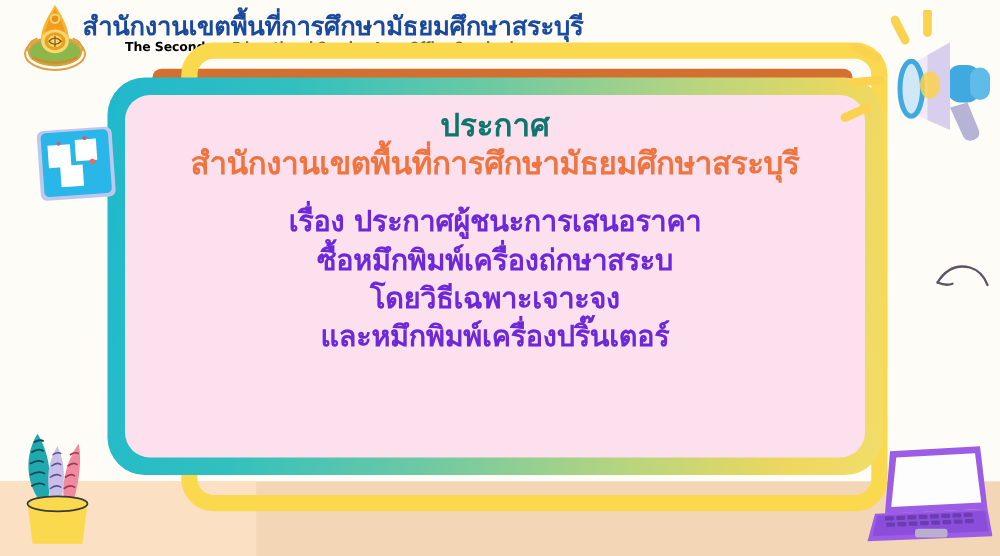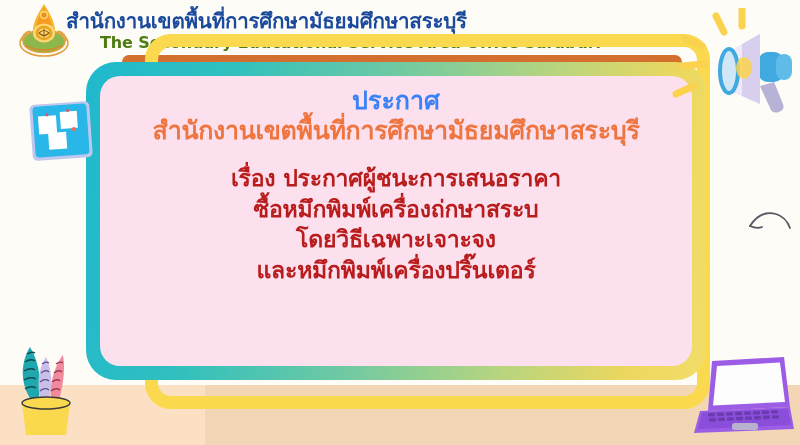--- a/index.html
+++ b/index.html
@@ -28,21 +28,21 @@
     position:absolute;left:18px;top:2px;width:52px;height:56px;
   }
   .org-th{
     position:absolute;left:66px;top:4px;
     font-size:20.5px;font-weight:bold;color:#1b4a9c;
     letter-spacing:-0.2px;white-space:nowrap;
     font-family:"DejaVu Sans","Liberation Sans",sans-serif;
   }
   .org-en{
     position:absolute;left:100px;top:33px;
-    font-size:16px;font-weight:bold;color:#4d7c0f;
+    font-size:10px;font-weight:bold;color:#000000;
     letter-spacing:-0.1px;white-space:nowrap;
   }
 
   
   
   .frame-rust{
     position:absolute;left:122px;top:55px;width:560px;height:14px;
     background:#d4702f;border-radius:8px;
   }
   
@@ -64,30 +64,30 @@
   }
 
   
   .ann{
     position:absolute;left:100px;top:76px;width:592px;height:290px;
     display:flex;flex-direction:column;align-items:center;
     padding-top:10px;box-sizing:border-box;
     text-align:center;
   }
   .ann-title1{
-    font-size:25px;font-weight:bold;color:#3b82f6;
+    font-size:25px;font-weight:bold;color:#0f766e;
     line-height:1.18;letter-spacing:0px;
   }
   .ann-title2{
     font-size:25px;font-weight:bold;color:#ef7540;
     line-height:1.18;letter-spacing:-0.3px;white-space:nowrap;
   }
   .ann-body{margin-top:18px;}
   .ann-line{
-    font-size:23px;font-weight:bold;color:#b91c1c;
+    font-size:23px;font-weight:bold;color:#6d28d9;
     line-height:1.33;letter-spacing:-0.2px;white-space:nowrap;
   }
 
   
   .megaphone{position:absolute;left:672px;top:8px;width:128px;height:112px;}
 
   
   .board{position:absolute;left:28px;top:100px;width:66px;height:62px;}
 
   

